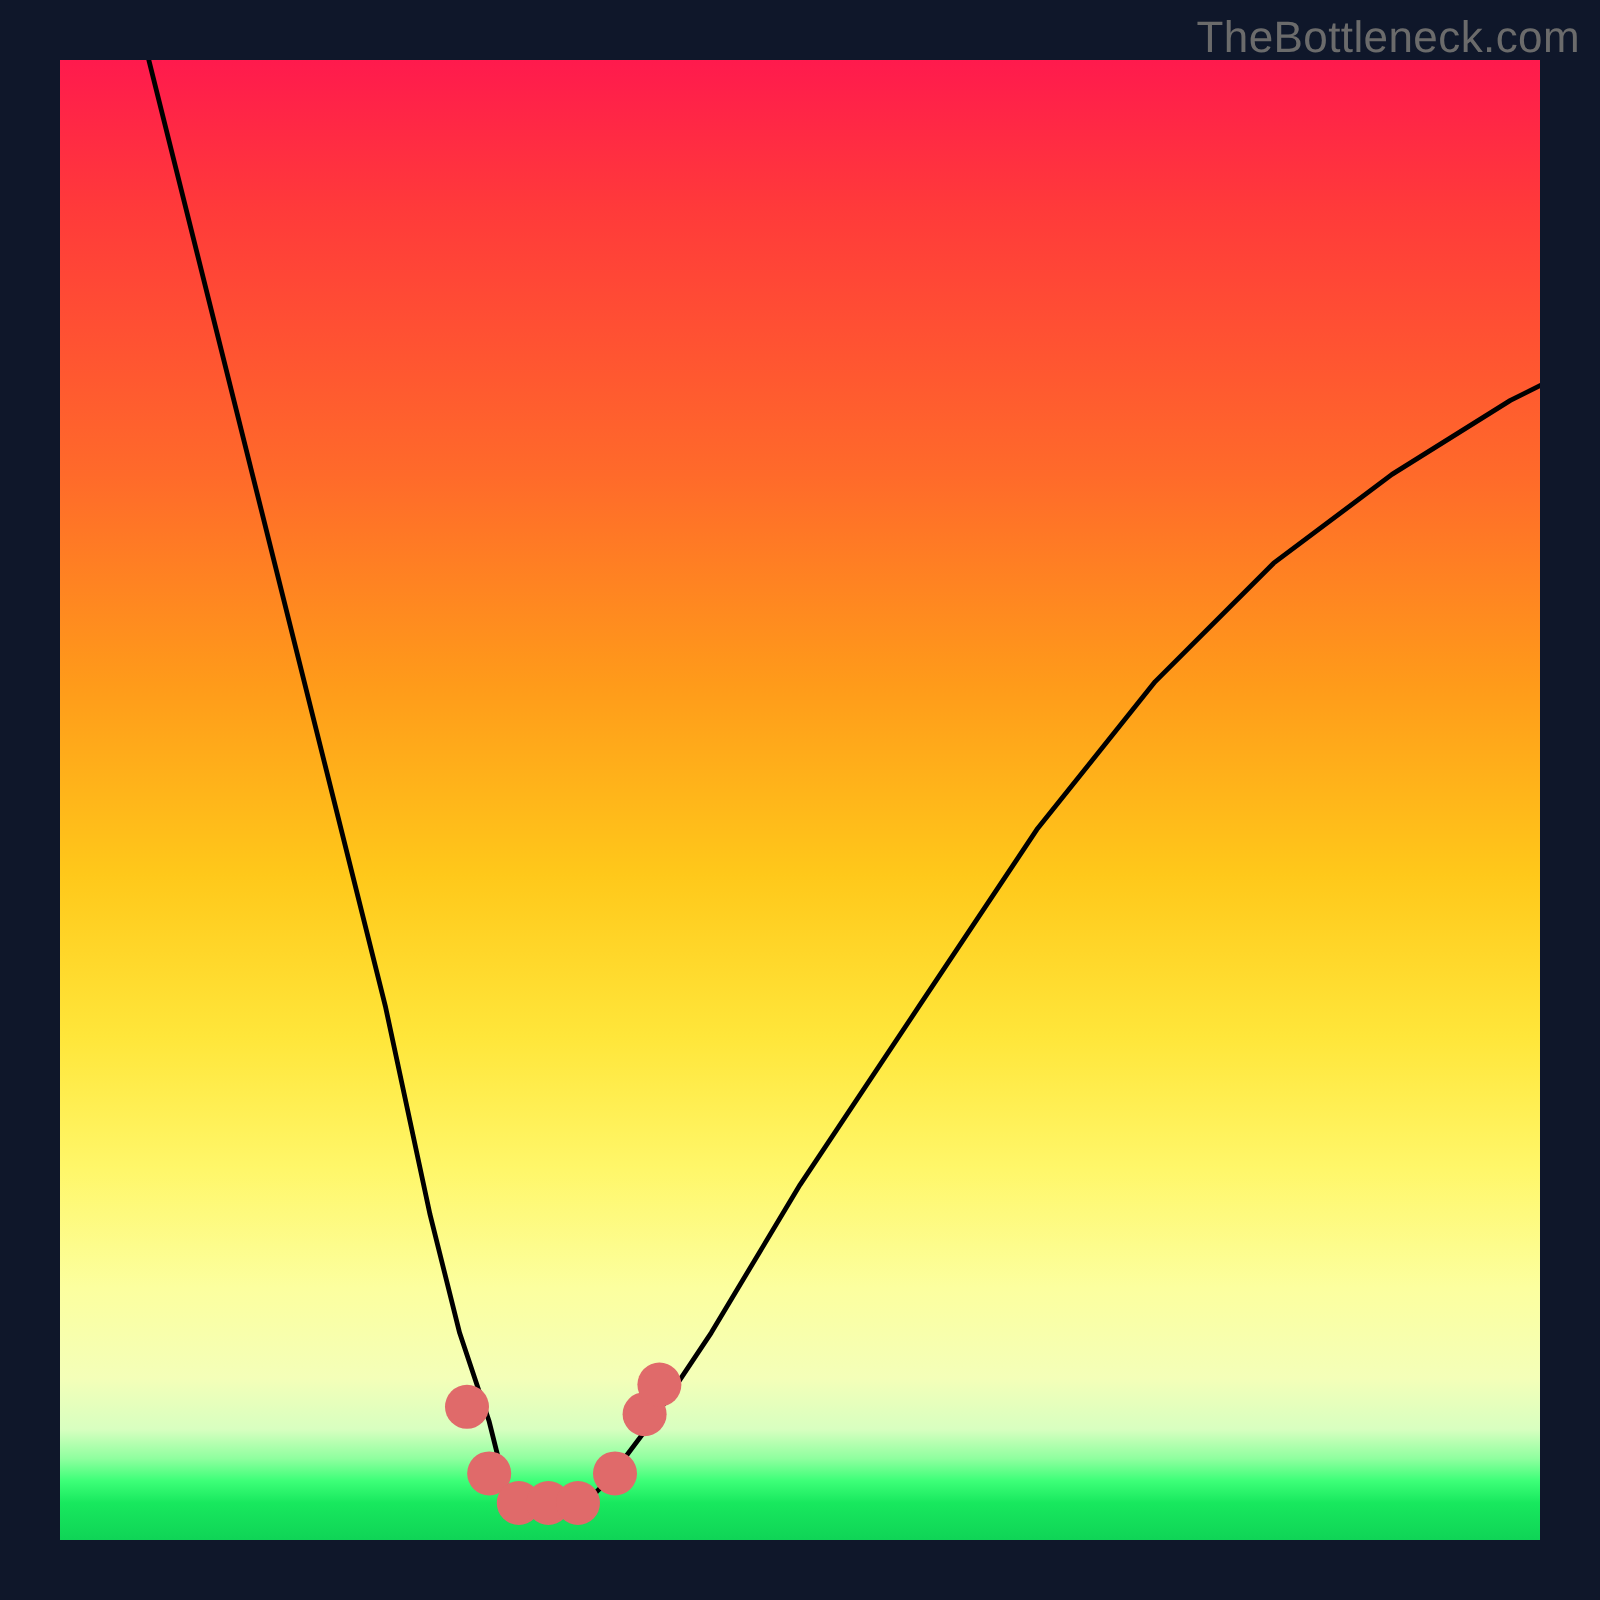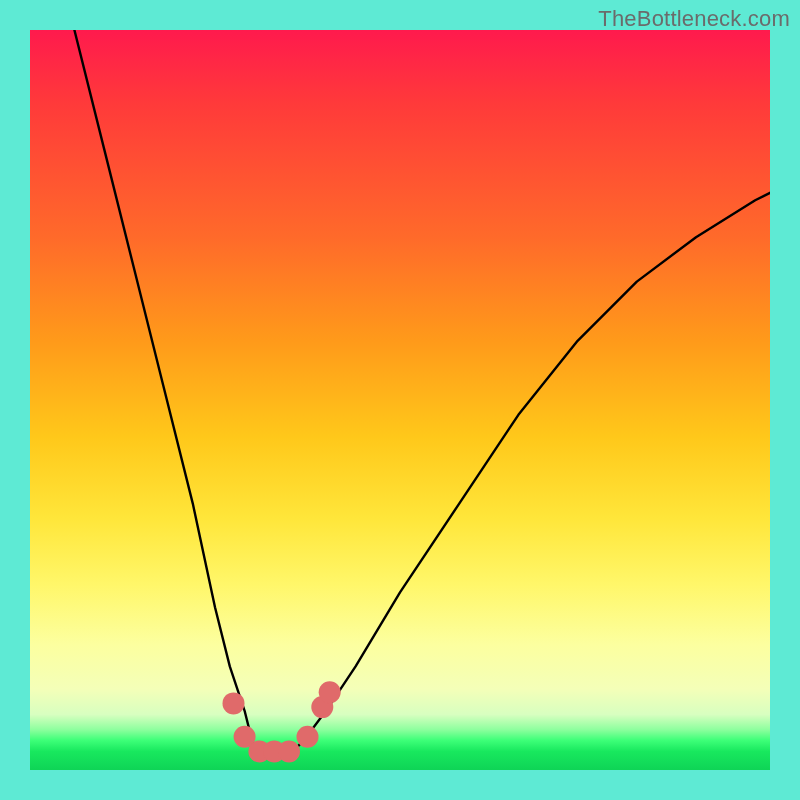--- a/index.html
+++ b/index.html
@@ -9,21 +9,21 @@
     height: 800px;
     background: #000;
     overflow: hidden;
   }
   .frame {
     position: absolute;
     left: 0;
     top: 0;
     width: 800px;
     height: 800px;
-    background: #5eead4;
+    background: #0f172a;
   }
   .plot {
     position: absolute;
     left: 30px;
     top: 30px;
     width: 740px;
     height: 740px;
     
     background: linear-gradient(
       to bottom,

